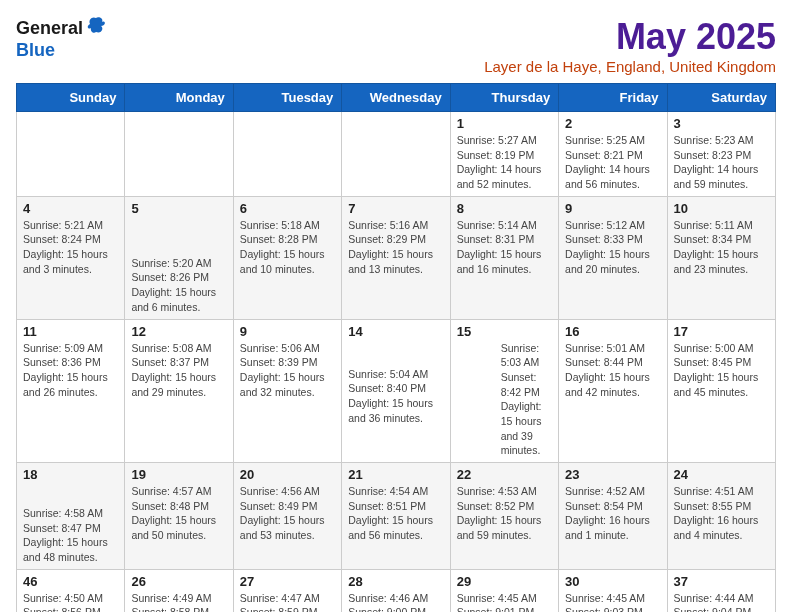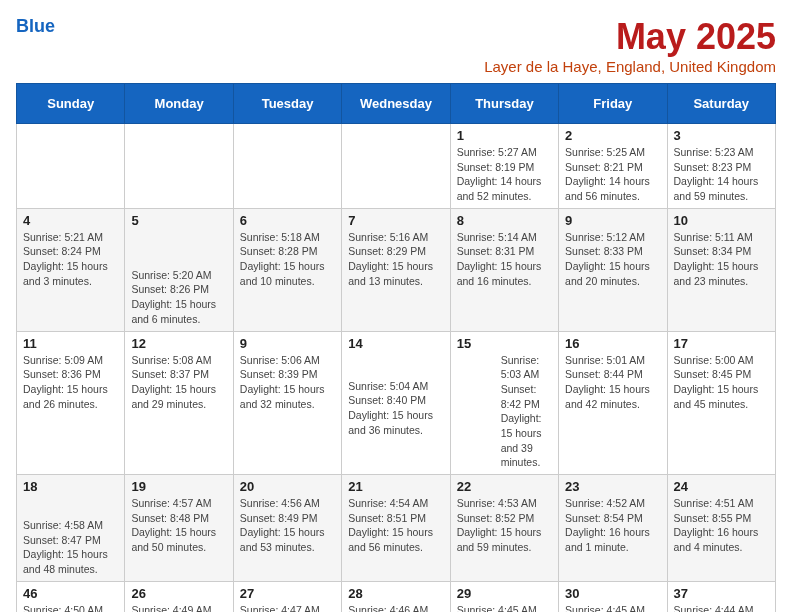--- a/index.html
+++ b/index.html
@@ -24,37 +24,37 @@
     .logo-row {
       display: flex;
       align-items: center;
     }
     .title-section {
       text-align: right;
     }
     .month-title {
       font-size: 36px;
       font-weight: bold;
-      color: #b91c1c;
+      color: #4c1d95;
     }
     .location {
       font-size: 15px;
       color: #c2410c;
       font-weight: 500;
     }
     .calendar {
       width: 100%;
       border-collapse: collapse;
       border: 1px solid #bbb;
     }
     .calendar th {
       background-color: #1565c0;
       color: #fff;
-      text-align: center;
-      padding: 12px 8px;
+      text-align: right;
+      padding: 6px 8px;
       font-size: 13px;
       font-weight: bold;
       border: 1px solid #1255a0;
     }
     .calendar td {
       vertical-align: top;
       border: 1px solid #ccc;
       padding: 4px 6px;
       width: calc(100% / 7);
       min-height: 80px;
@@ -79,20 +79,28 @@
     }
     .empty-cell {
       background: #fff !important;
     }
   </style>
 </head>
 <body>
 
 <div class="header">
   <div class="logo">
+    <div class="logo-row">
+      <span style="font-size:18px;font-weight:bold;color:#1a1a1a;">General</span>
+      <span style="margin-left:3px;">
+        <svg width="20" height="20" viewBox="0 0 20 20">
+          <path d="M10 2 C12 0, 18 2, 16 6 C20 4, 20 10, 15 10 C18 12, 16 18, 10 16 C8 18, 4 16, 5 12 C2 14, 0 10, 4 8 C2 4, 6 0, 10 2Z" fill="#1565c0"></path>
+        </svg>
+      </span>
+    </div>
     <div>
       <span style="font-size:18px;font-weight:bold;color:#1565c0;">Blue</span>
     </div>
   </div>
   <div class="title-section">
     <div class="month-title">May 2025</div>
     <div class="location">Layer de la Haye, England, United Kingdom</div>
   </div>
 </div>
 

